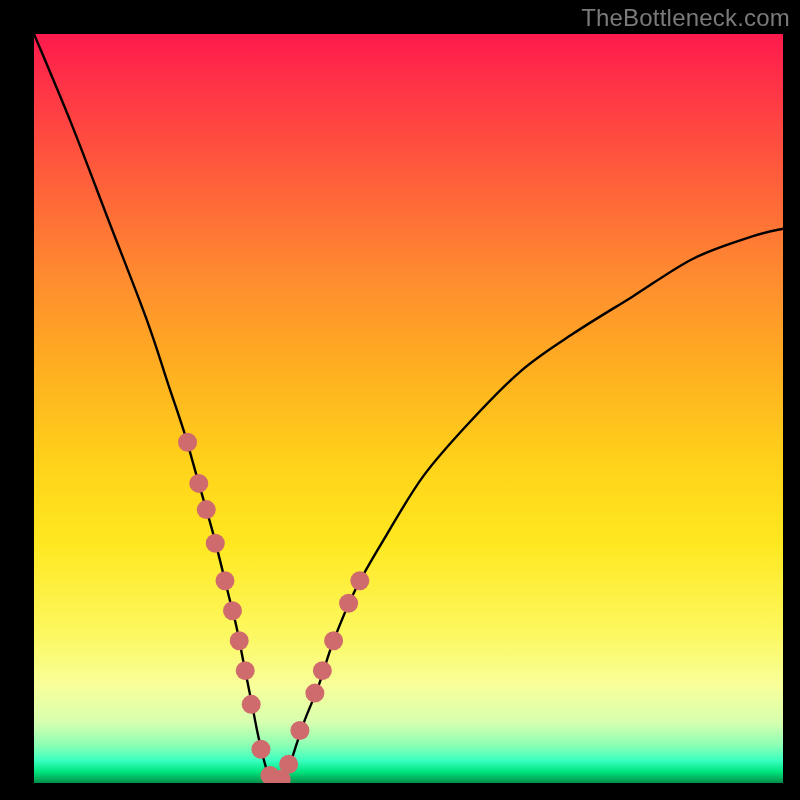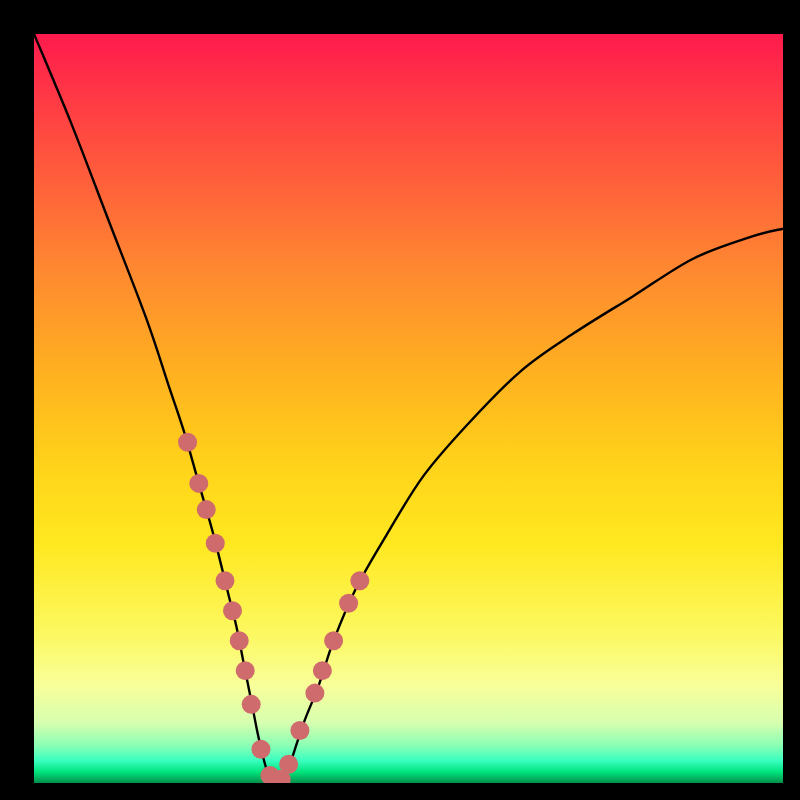--- a/index.html
+++ b/index.html
@@ -78,13 +78,14 @@
           <circle cx="254.66000000000003" cy="730.275" r="9.5" fill="#cf6b6d"></circle>
           <circle cx="265.895" cy="696.5699999999999" r="9.5" fill="#cf6b6d"></circle>
           <circle cx="280.875" cy="659.12" r="9.5" fill="#cf6b6d"></circle>
           <circle cx="288.365" cy="636.65" r="9.5" fill="#cf6b6d"></circle>
           <circle cx="299.6" cy="606.69" r="9.5" fill="#cf6b6d"></circle>
           <circle cx="314.58" cy="569.24" r="9.5" fill="#cf6b6d"></circle>
           <circle cx="325.815" cy="546.77" r="9.5" fill="#cf6b6d"></circle>
         </g>
     </svg>
   </div>
+  <div class="watermark">TheBottleneck.com</div>
 </div>
 
 </body></html>

